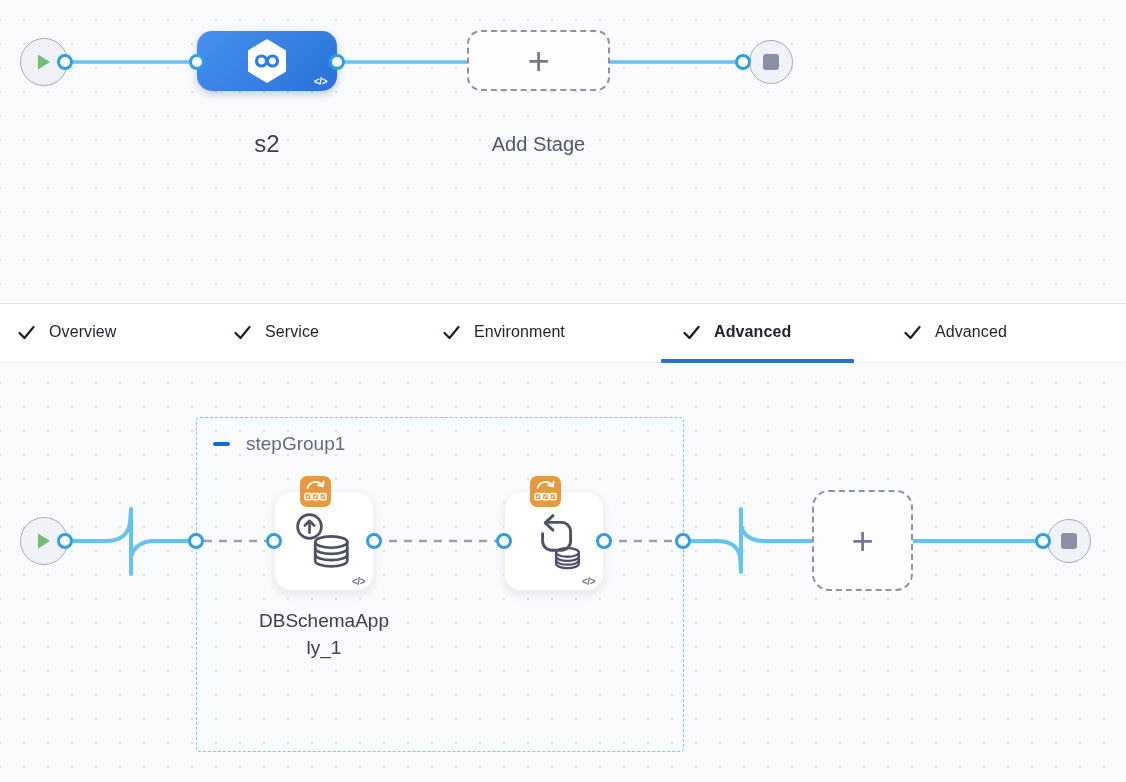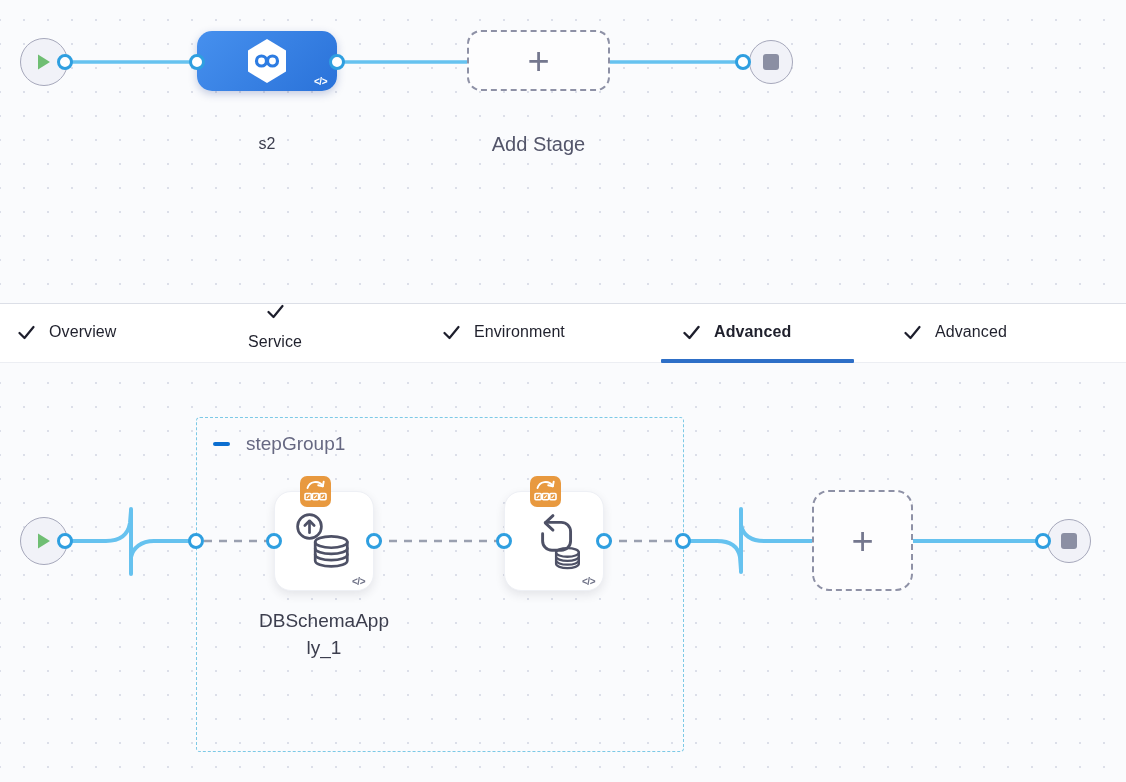--- a/index.html
+++ b/index.html
@@ -135,31 +135,31 @@
 
   <div class="abs terminal" style="left:749px; top:40px; width:44px; height:44px;">
     <div class="stop-square"></div>
   </div>
 
   <div class="port" style="left:65px; top:62px;"></div>
   <div class="port" style="left:197px; top:62px;"></div>
   <div class="port" style="left:337px; top:62px;"></div>
   <div class="port" style="left:743px; top:62px;"></div>
 
-  <div class="abs node-label" style="left:197px; top:130px; width:140px; font-size:16px;">s2</div>
+  <div class="abs node-label" style="left:197px; top:130px; width:140px; font-size:24px;">s2</div>
   <div class="abs node-label muted-label" style="left:467px; top:131px; width:143px; font-size:20px;">Add Stage</div>
 
   <div class="abs tabbar">
     <div class="tab" style="left:18px;">
       <svg width="17" height="15" viewBox="0 0 17 15">
         <path d="M1.5 8 L6.5 13 L15.5 2" fill="none" stroke="#1d1e2c" stroke-width="2.2" stroke-linecap="round" stroke-linejoin="round"></path>
       </svg>
       <span class="lbl">Overview</span>
     </div>
-    <div class="tab" style="left:248px;flex-direction:column;">
+    <div class="tab" style="left:234px;">
       <svg width="17" height="15" viewBox="0 0 17 15">
         <path d="M1.5 8 L6.5 13 L15.5 2" fill="none" stroke="#1d1e2c" stroke-width="2.2" stroke-linecap="round" stroke-linejoin="round"></path>
       </svg>
       <span class="lbl">Service</span>
     </div>
     <div class="tab" style="left:443px;">
       <svg width="17" height="15" viewBox="0 0 17 15">
         <path d="M1.5 8 L6.5 13 L15.5 2" fill="none" stroke="#1d1e2c" stroke-width="2.2" stroke-linecap="round" stroke-linejoin="round"></path>
       </svg>
       <span class="lbl">Environment</span>

